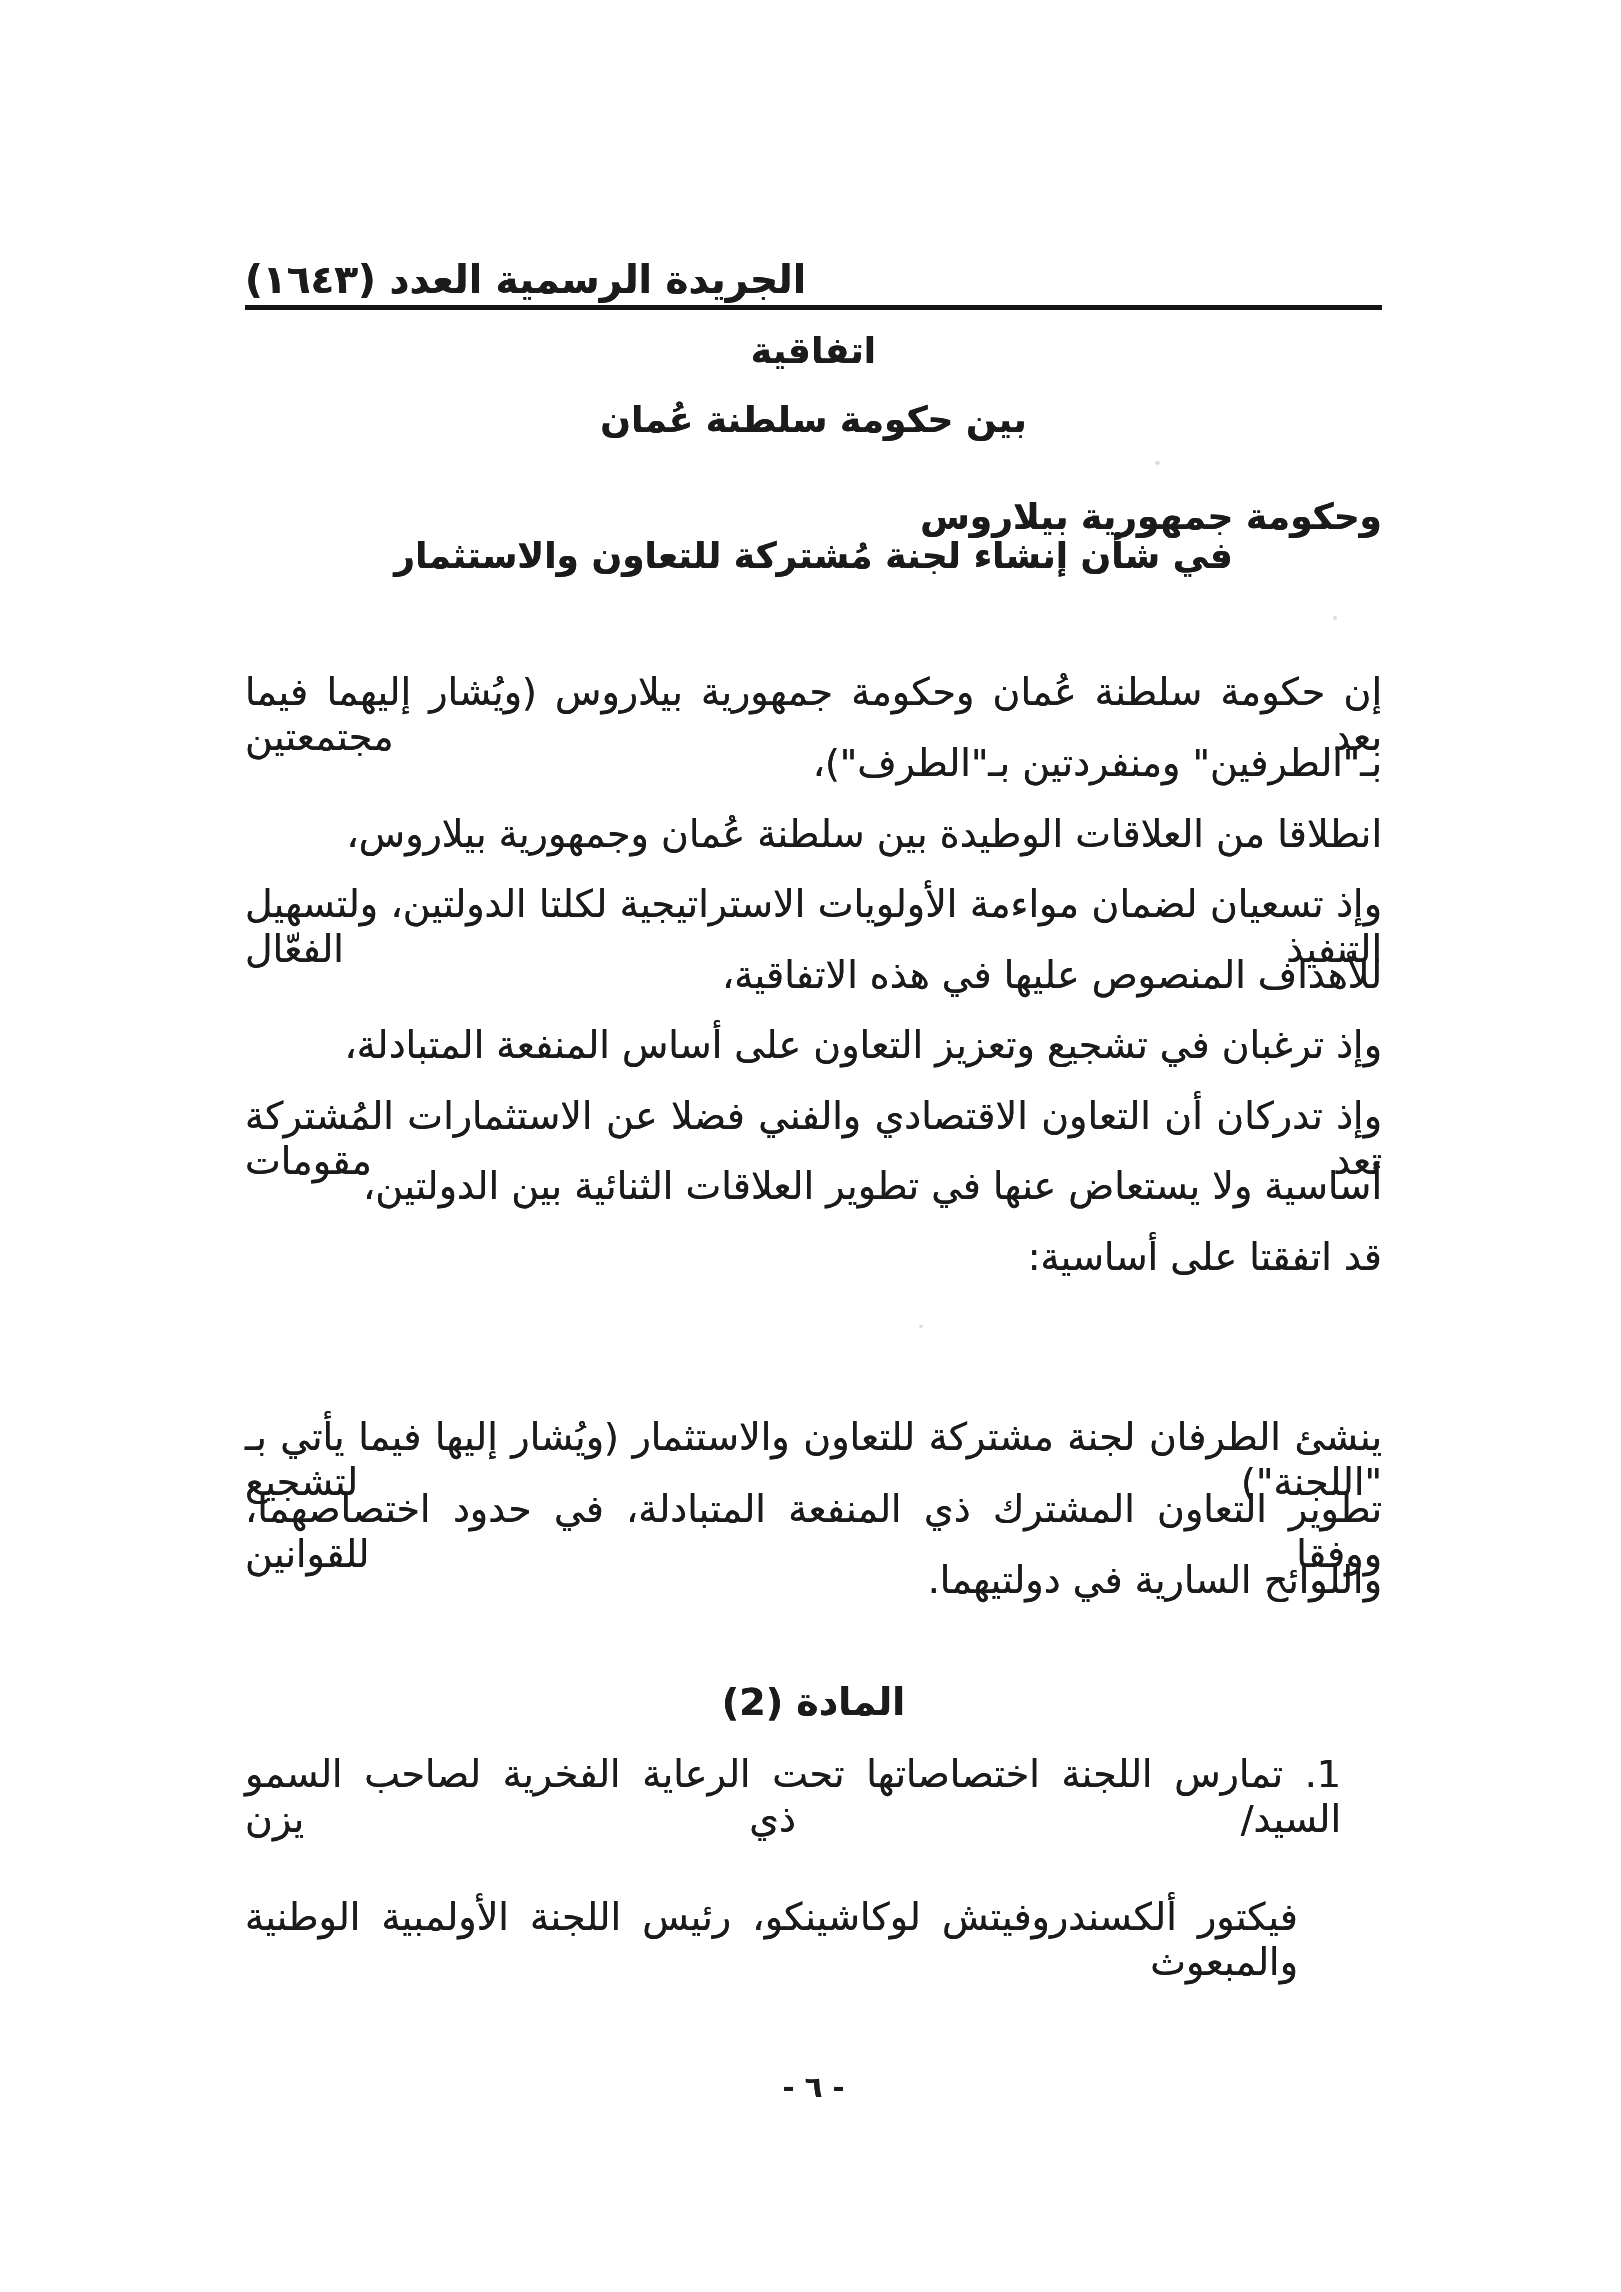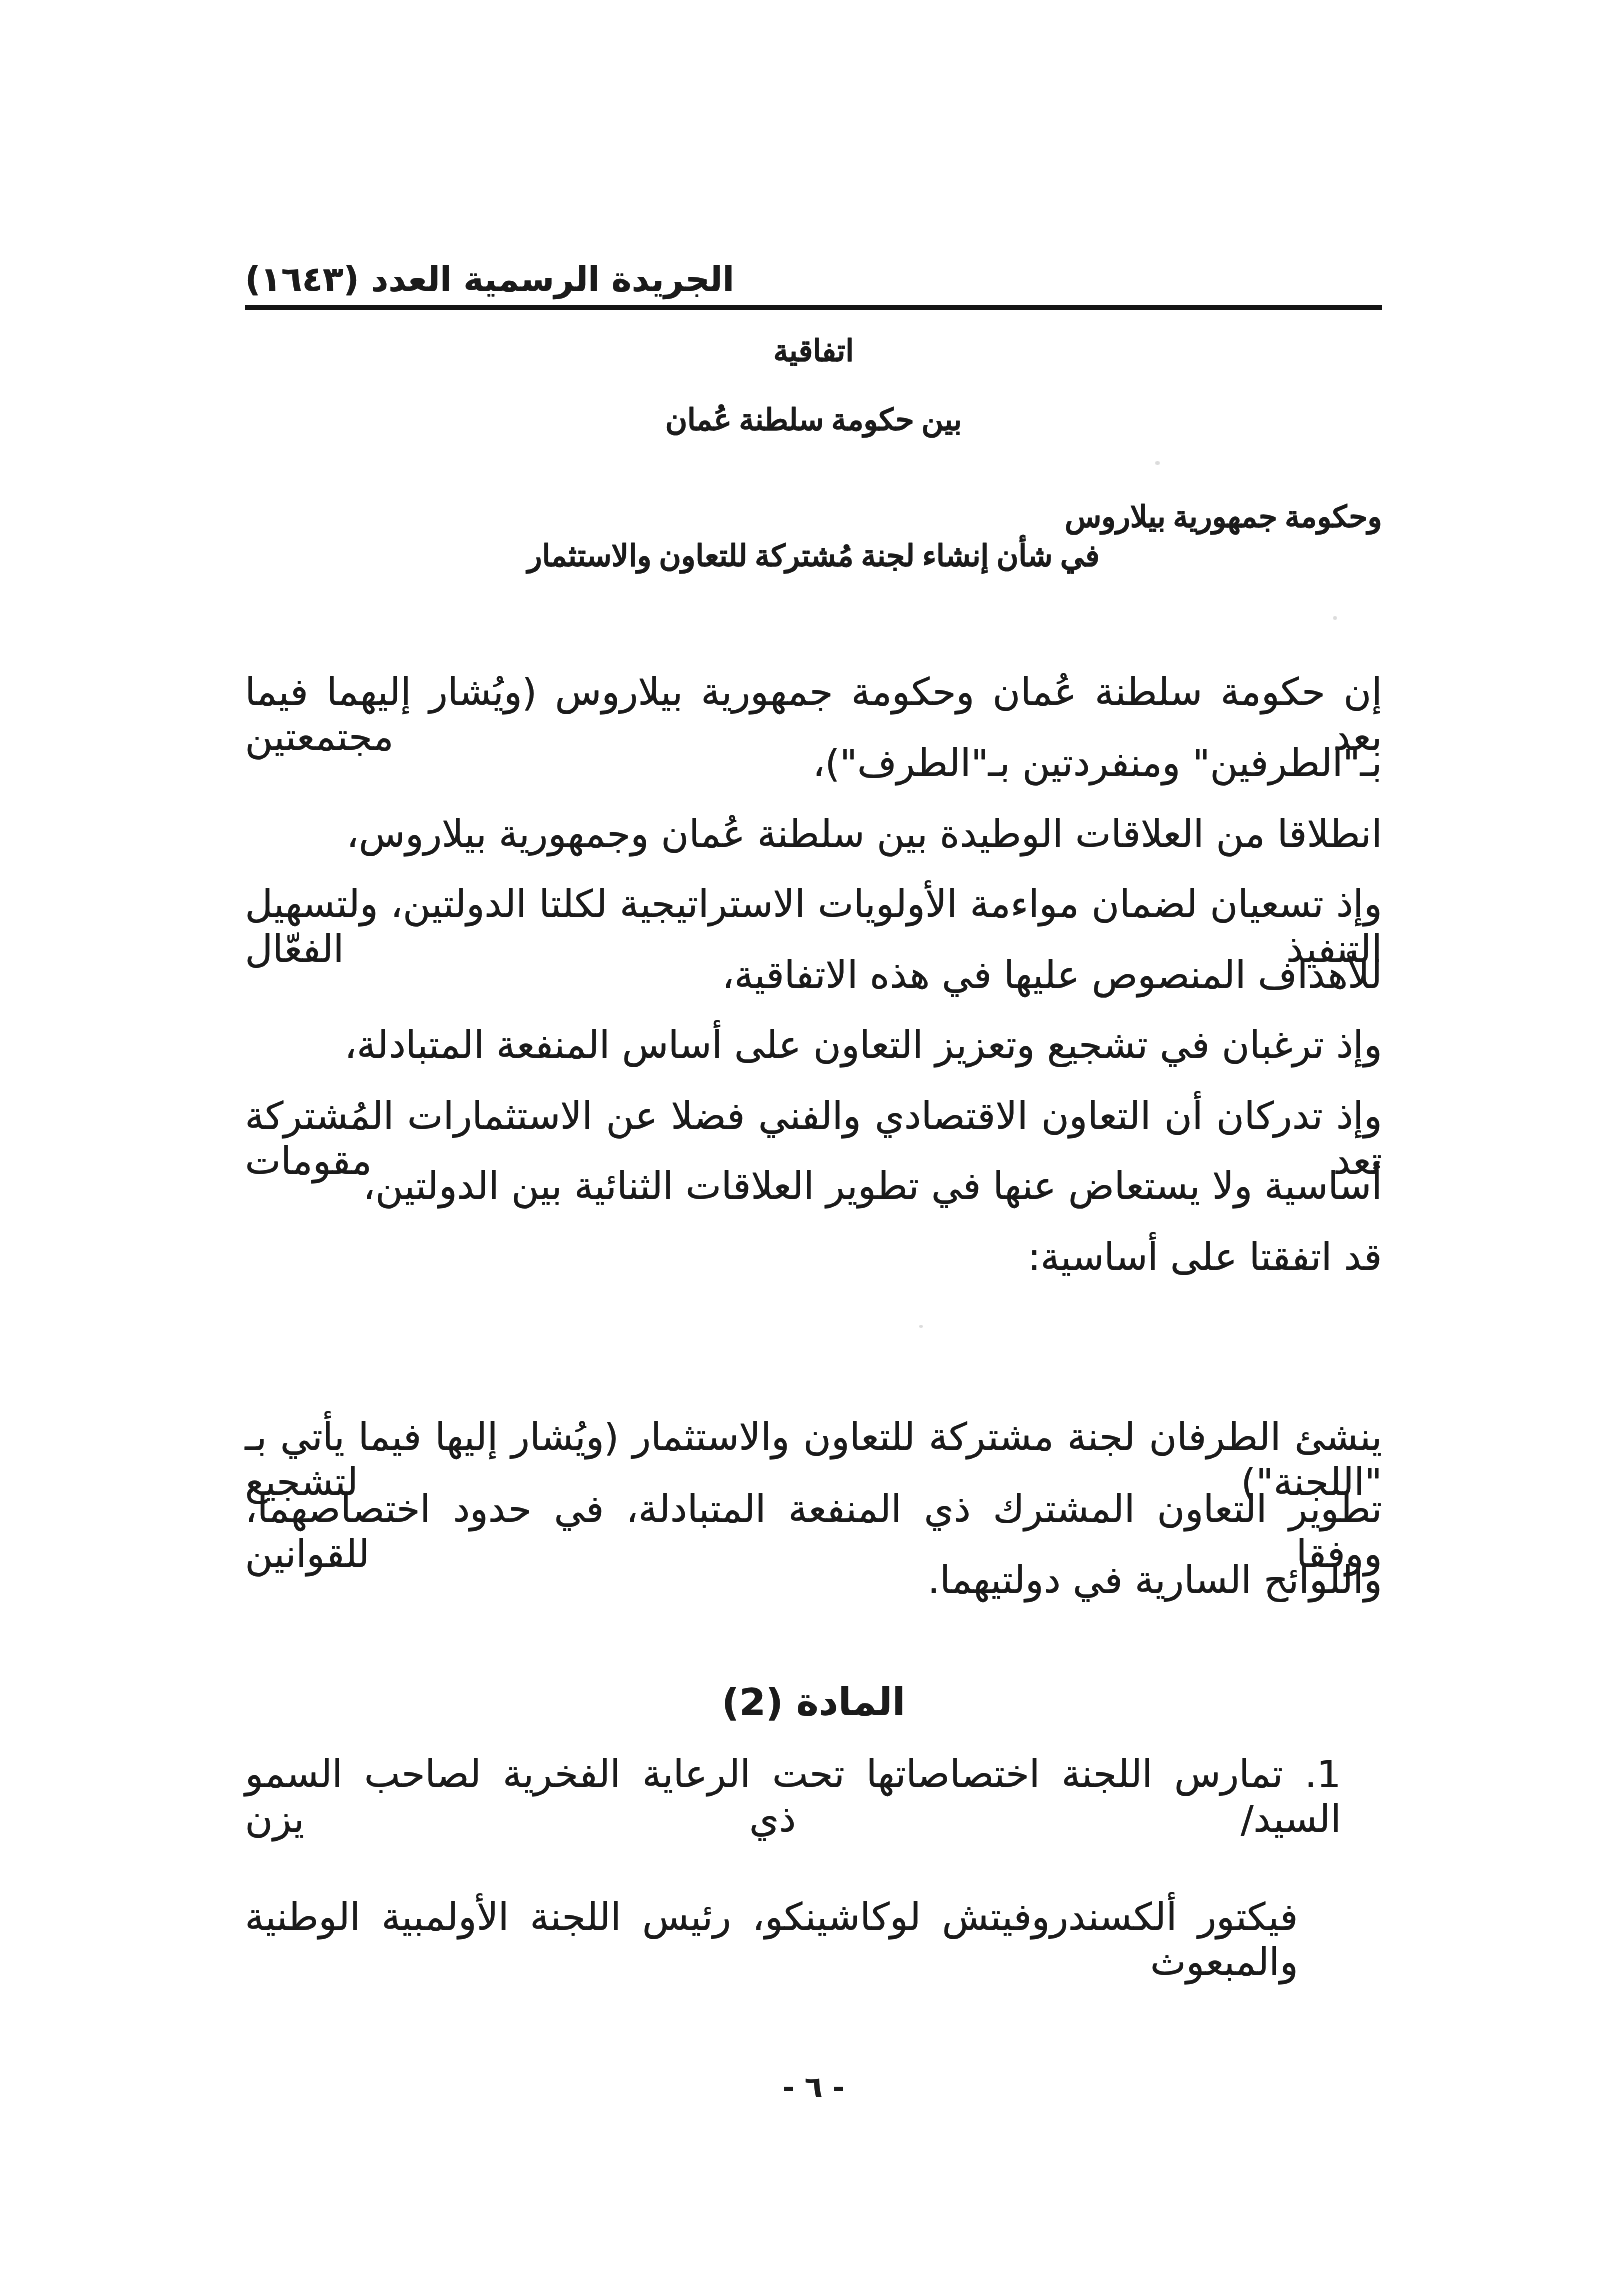--- a/index.html
+++ b/index.html
@@ -22,22 +22,22 @@
     line-height:45px;
     font-size:38px;
     white-space:normal;
     box-sizing:border-box;
   }
   .cl{text-align:center;}
   .rl{text-align:right;}
   .ll{text-align:left;}
   .jl{text-align:justify;text-align-last:justify;}
   .bold{font-weight:bold;}
-  .hdr{font-size:34px;}
-  .ttl{font-size:30px;font-family:Liberation Serif, serif;}
+  .hdr{font-size:39px;}
+  .ttl{font-size:36px;}
   .rule{
     position:absolute;
     left:245px;
     width:1137px;
     height:4.9px;
     background:#141414;
   }
   .pgnum{font-size:29px;letter-spacing:2px;}
   .speck{
     position:absolute;

